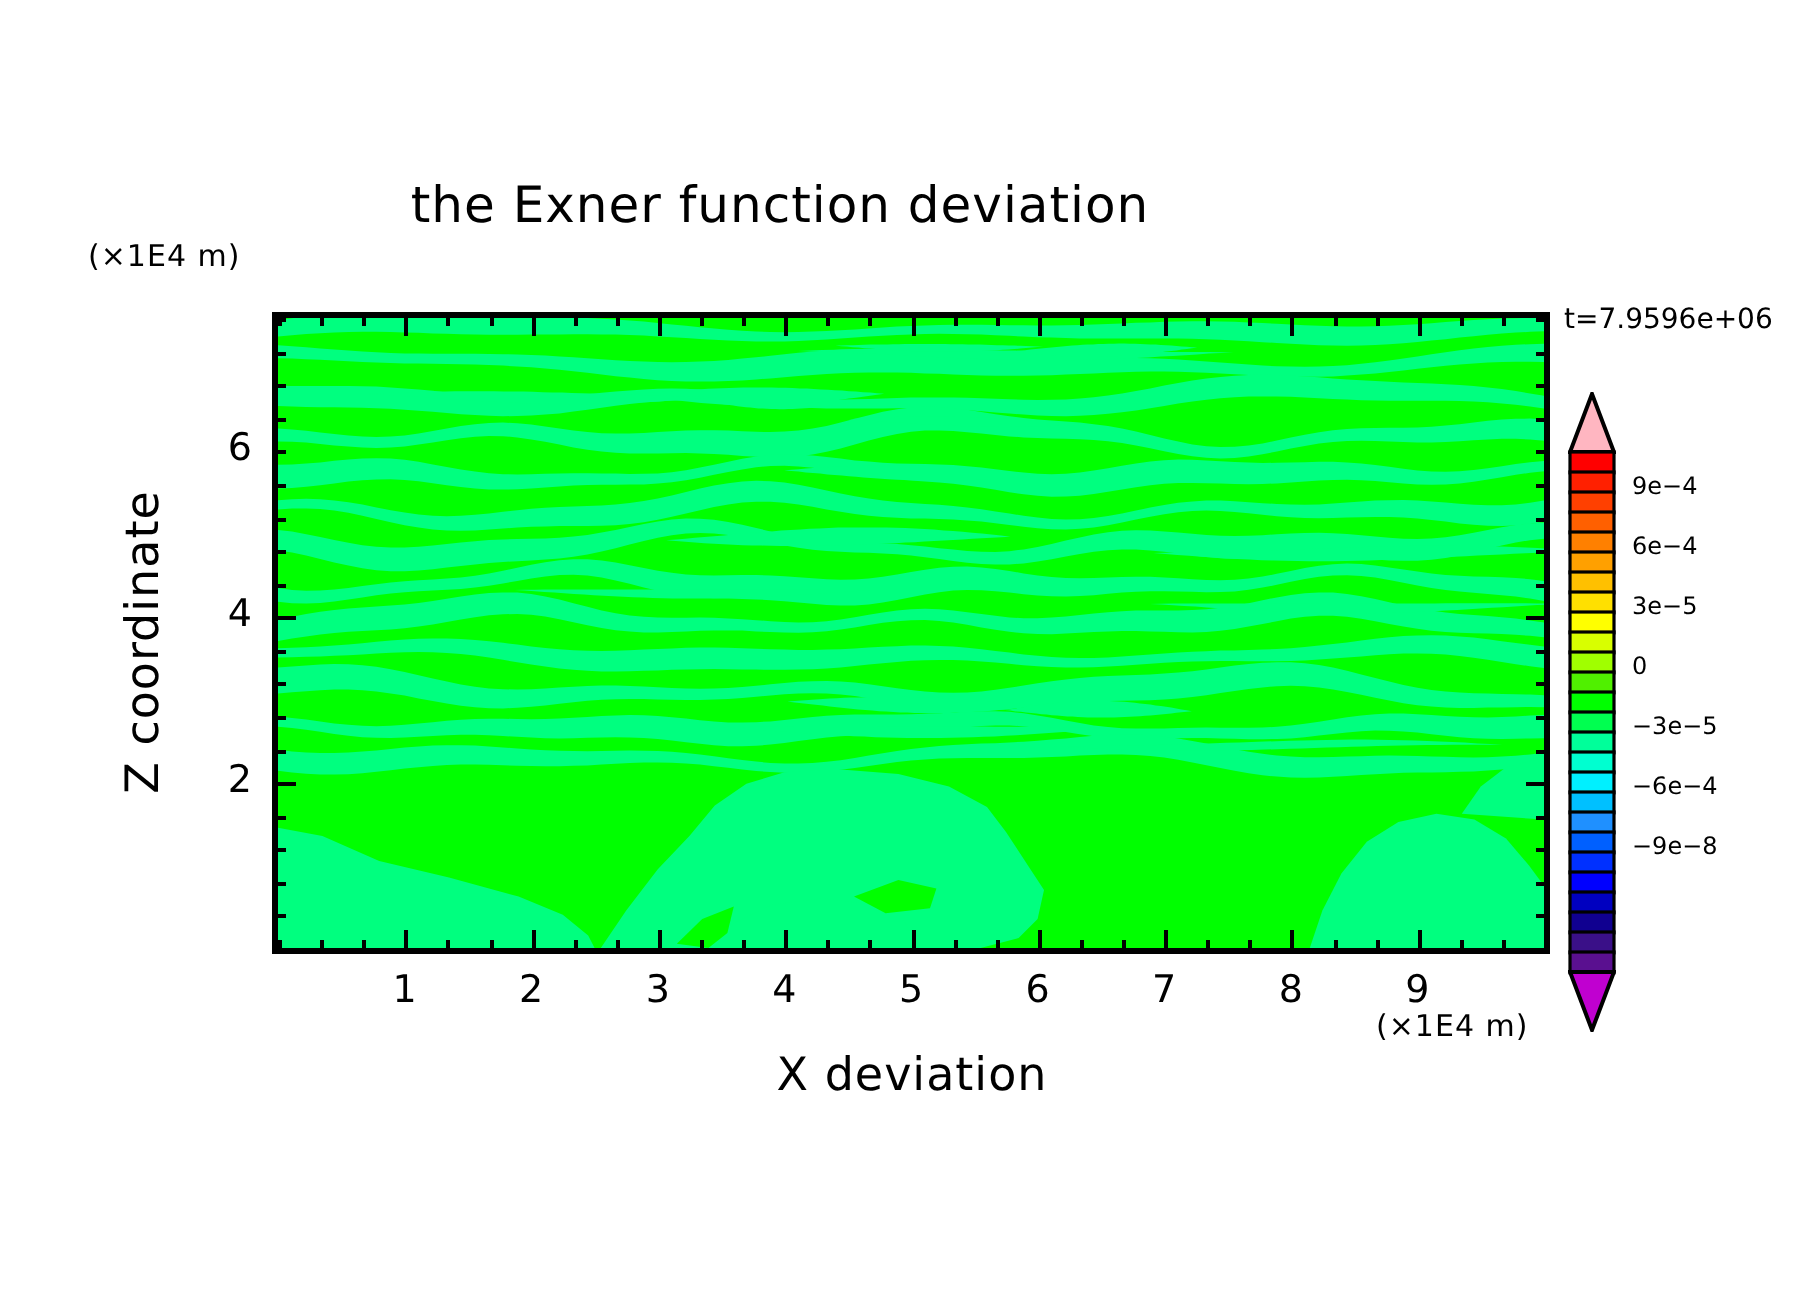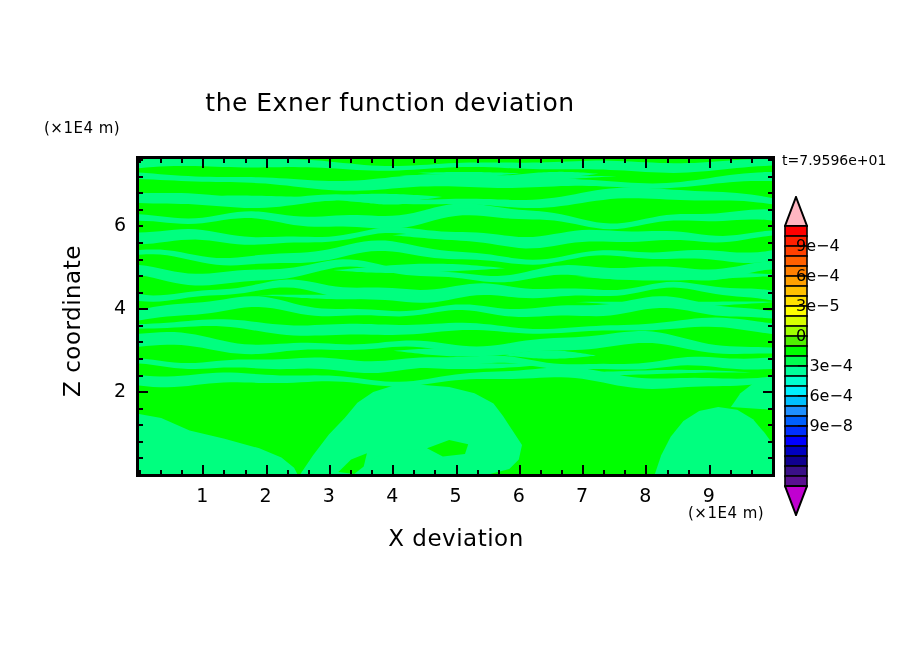--- a/index.html
+++ b/index.html
@@ -134,34 +134,34 @@
 
   
   #colorbar {
     left: 784px; top: 196px;
     width: 24px; height: 320px;
   }
   #colorbar-svg { display: block; }
 
   .cb-label {
     position: absolute;
-    left: 796px;
-    font-size: 16px;
+    left: 816px;
+    font-size: 12px;
     letter-spacing: 0px;
     white-space: nowrap;
   }
 </style>
 </head>
 <body>
 
 <div class="abs" id="plot-title">the Exner function deviation</div>
 
 <div class="abs" id="yaxis-units">(×1E4 m)</div>
 
-<div class="abs" id="time-stamp">t=7.9596e+01</div>
+<div class="abs" id="time-stamp">t=7.9596e+06</div>
 
 <div class="abs" id="plot-frame">
   <svg id="plot-canvas" viewBox="0 0 633 315" preserveAspectRatio="none">
       <rect x="0" y="0" width="633" height="315" fill="#00ff00"></rect>
       <path d="M0.0,1.0 L7.0,0.1 L14.1,-0.7 L21.1,-1.3 L28.1,-1.9 L35.2,-2.3 L42.2,-2.5 L49.2,-2.6 L56.3,-2.6 L63.3,-2.5 L70.3,-2.3 L77.4,-2.0 L84.4,-1.8 L91.4,-1.5 L98.5,-1.3 L105.5,-1.1 L112.5,-0.9 L119.6,-0.8 L126.6,-0.6 L133.6,-0.5 L140.7,-0.4 L147.7,-0.2 L154.7,0.0 L161.8,0.4 L168.8,0.8 L175.8,1.2 L182.9,1.8 L189.9,2.5 L196.9,3.2 L204.0,3.9 L211.0,4.6 L218.0,5.3 L225.1,5.9 L232.1,6.4 L239.1,6.7 L246.2,7.0 L253.2,7.1 L260.2,7.0 L267.3,6.8 L274.3,6.5 L281.3,6.1 L288.4,5.7 L295.4,5.2 L302.4,4.7 L309.5,4.3 L316.5,4.0 L323.5,3.7 L330.6,3.5 L337.6,3.4 L344.6,3.4 L351.7,3.4 L358.7,3.5 L365.7,3.6 L372.8,3.6 L379.8,3.7 L386.8,3.7 L393.9,3.6 L400.9,3.5 L407.9,3.3 L415.0,3.0 L422.0,2.7 L429.0,2.4 L436.1,2.2 L443.1,1.9 L450.1,1.7 L457.2,1.6 L464.2,1.6 L471.2,1.7 L478.3,1.9 L485.3,2.2 L492.3,2.5 L499.4,2.9 L506.4,3.3 L513.4,3.6 L520.5,3.9 L527.5,4.1 L534.5,4.2 L541.6,4.2 L548.6,4.1 L555.6,3.9 L562.7,3.5 L569.7,3.1 L576.7,2.6 L583.8,2.0 L590.8,1.5 L597.8,1.0 L604.9,0.6 L611.9,0.3 L618.9,0.1 L626.0,-0.1 L633.0,-0.1 L633.0,6.6 L626.0,6.9 L618.9,7.3 L611.9,7.8 L604.9,8.4 L597.8,9.1 L590.8,9.8 L583.8,10.6 L576.7,11.3 L569.7,12.0 L562.7,12.6 L555.6,13.1 L548.6,13.5 L541.6,13.8 L534.5,13.9 L527.5,13.8 L520.5,13.6 L513.4,13.3 L506.4,12.9 L499.4,12.5 L492.3,12.1 L485.3,11.6 L478.3,11.2 L471.2,10.9 L464.2,10.6 L457.2,10.4 L450.1,10.3 L443.1,10.2 L436.1,10.2 L429.0,10.2 L422.0,10.3 L415.0,10.3 L407.9,10.2 L400.9,10.2 L393.9,10.0 L386.8,9.8 L379.8,9.6 L372.8,9.3 L365.7,8.9 L358.7,8.6 L351.7,8.3 L344.6,8.1 L337.6,8.0 L330.6,7.9 L323.5,8.0 L316.5,8.2 L309.5,8.5 L302.4,8.9 L295.4,9.3 L288.4,9.8 L281.3,10.3 L274.3,10.7 L267.3,11.1 L260.2,11.5 L253.2,11.7 L246.2,11.7 L239.1,11.7 L232.1,11.5 L225.1,11.3 L218.0,10.9 L211.0,10.5 L204.0,10.0 L196.9,9.6 L189.9,9.2 L182.9,8.8 L175.8,8.5 L168.8,8.3 L161.8,8.2 L154.7,8.1 L147.7,8.1 L140.7,8.2 L133.6,8.3 L126.6,8.3 L119.6,8.4 L112.5,8.4 L105.5,8.4 L98.5,8.3 L91.4,8.1 L84.4,7.9 L77.4,7.7 L70.3,7.4 L63.3,7.2 L56.3,7.0 L49.2,6.9 L42.2,6.9 L35.2,7.0 L28.1,7.2 L21.1,7.6 L14.1,8.0 L7.0,8.6 L0.0,9.2 Z" fill="#00ff7f"></path>
       <path d="M0.0,13.6 L7.0,14.1 L14.1,14.6 L21.1,15.2 L28.1,15.8 L35.2,16.3 L42.2,16.8 L49.2,17.1 L56.3,17.5 L63.3,17.7 L70.3,17.8 L77.4,17.9 L84.4,17.9 L91.4,17.9 L98.5,17.9 L105.5,18.0 L112.5,18.1 L119.6,18.2 L126.6,18.5 L133.6,18.8 L140.7,19.2 L147.7,19.6 L154.7,20.1 L161.8,20.6 L168.8,21.1 L175.8,21.5 L182.9,21.8 L189.9,22.0 L196.9,22.1 L204.0,22.0 L211.0,21.8 L218.0,21.5 L225.1,21.0 L232.1,20.3 L239.1,19.6 L246.2,18.9 L253.2,18.1 L260.2,17.4 L267.3,16.8 L274.3,16.2 L281.3,15.8 L288.4,15.5 L295.4,15.4 L302.4,15.4 L309.5,15.6 L316.5,15.9 L323.5,16.2 L330.6,16.7 L337.6,17.2 L344.6,17.7 L351.7,18.2 L358.7,18.6 L365.7,19.0 L372.8,19.2 L379.8,19.4 L386.8,19.6 L393.9,19.7 L400.9,19.7 L407.9,19.7 L415.0,19.8 L422.0,19.8 L429.0,20.0 L436.1,20.1 L443.1,20.4 L450.1,20.8 L457.2,21.2 L464.2,21.7 L471.2,22.2 L478.3,22.8 L485.3,23.3 L492.3,23.8 L499.4,24.1 L506.4,24.3 L513.4,24.4 L520.5,24.3 L527.5,24.0 L534.5,23.6 L541.6,22.9 L548.6,22.1 L555.6,21.2 L562.7,20.2 L569.7,19.2 L576.7,18.1 L583.8,17.1 L590.8,16.1 L597.8,15.3 L604.9,14.5 L611.9,13.9 L618.9,13.4 L626.0,13.1 L633.0,12.9 L633.0,22.0 L626.0,21.9 L618.9,21.9 L611.9,22.0 L604.9,22.3 L597.8,22.7 L590.8,23.2 L583.8,23.9 L576.7,24.6 L569.7,25.4 L562.7,26.2 L555.6,27.0 L548.6,27.7 L541.6,28.3 L534.5,28.8 L527.5,29.2 L520.5,29.4 L513.4,29.4 L506.4,29.3 L499.4,29.2 L492.3,28.9 L485.3,28.5 L478.3,28.1 L471.2,27.7 L464.2,27.4 L457.2,27.1 L450.1,26.9 L443.1,26.8 L436.1,26.8 L429.0,26.9 L422.0,27.1 L415.0,27.4 L407.9,27.7 L400.9,28.0 L393.9,28.3 L386.8,28.6 L379.8,28.8 L372.8,28.9 L365.7,28.9 L358.7,28.9 L351.7,28.7 L344.6,28.5 L337.6,28.2 L330.6,27.9 L323.5,27.7 L316.5,27.4 L309.5,27.3 L302.4,27.2 L295.4,27.2 L288.4,27.4 L281.3,27.6 L274.3,28.0 L267.3,28.5 L260.2,29.0 L253.2,29.6 L246.2,30.2 L239.1,30.7 L232.1,31.2 L225.1,31.5 L218.0,31.8 L211.0,31.8 L204.0,31.7 L196.9,31.5 L189.9,31.1 L182.9,30.5 L175.8,29.8 L168.8,29.1 L161.8,28.3 L154.7,27.4 L147.7,26.6 L140.7,25.9 L133.6,25.2 L126.6,24.6 L119.6,24.2 L112.5,23.8 L105.5,23.5 L98.5,23.3 L91.4,23.1 L84.4,23.0 L77.4,22.9 L70.3,22.8 L63.3,22.7 L56.3,22.5 L49.2,22.3 L42.2,22.0 L35.2,21.6 L28.1,21.3 L21.1,20.9 L14.1,20.6 L7.0,20.3 L0.0,20.1 Z" fill="#00ff7f"></path>
       <path d="M0.0,33.9 L7.0,34.0 L14.1,34.0 L21.1,34.0 L28.1,34.0 L35.2,34.0 L42.2,34.1 L49.2,34.3 L56.3,34.7 L63.3,35.2 L70.3,35.8 L77.4,36.4 L84.4,37.2 L91.4,37.9 L98.5,38.6 L105.5,39.1 L112.5,39.5 L119.6,39.8 L126.6,39.8 L133.6,39.6 L140.7,39.2 L147.7,38.7 L154.7,38.1 L161.8,37.4 L168.8,36.8 L175.8,36.2 L182.9,35.7 L189.9,35.4 L196.9,35.3 L204.0,35.4 L211.0,35.7 L218.0,36.2 L225.1,36.8 L232.1,37.5 L239.1,38.2 L246.2,38.9 L253.2,39.5 L260.2,40.0 L267.3,40.4 L274.3,40.6 L281.3,40.7 L288.4,40.6 L295.4,40.5 L302.4,40.3 L309.5,40.0 L316.5,39.8 L323.5,39.7 L330.6,39.7 L337.6,39.7 L344.6,39.9 L351.7,40.1 L358.7,40.4 L365.7,40.6 L372.8,40.9 L379.8,41.0 L386.8,40.9 L393.9,40.7 L400.9,40.3 L407.9,39.6 L415.0,38.7 L422.0,37.7 L429.0,36.5 L436.1,35.2 L443.1,33.8 L450.1,32.5 L457.2,31.3 L464.2,30.3 L471.2,29.5 L478.3,28.9 L485.3,28.5 L492.3,28.4 L499.4,28.5 L506.4,28.7 L513.4,29.2 L520.5,29.6 L527.5,30.2 L534.5,30.7 L541.6,31.1 L548.6,31.5 L555.6,31.9 L562.7,32.2 L569.7,32.5 L576.7,32.7 L583.8,33.1 L590.8,33.5 L597.8,34.0 L604.9,34.7 L611.9,35.5 L618.9,36.5 L626.0,37.7 L633.0,38.9 L633.0,45.2 L626.0,44.2 L618.9,43.4 L611.9,42.7 L604.9,42.1 L597.8,41.8 L590.8,41.5 L583.8,41.4 L576.7,41.4 L569.7,41.4 L562.7,41.4 L555.6,41.4 L548.6,41.3 L541.6,41.1 L534.5,40.8 L527.5,40.5 L520.5,40.1 L513.4,39.7 L506.4,39.4 L499.4,39.2 L492.3,39.2 L485.3,39.3 L478.3,39.6 L471.2,40.1 L464.2,40.9 L457.2,41.8 L450.1,42.8 L443.1,44.0 L436.1,45.1 L429.0,46.2 L422.0,47.1 L415.0,47.9 L407.9,48.5 L400.9,48.9 L393.9,49.1 L386.8,49.0 L379.8,48.7 L372.8,48.3 L365.7,47.7 L358.7,47.2 L351.7,46.6 L344.6,46.1 L337.6,45.7 L330.6,45.4 L323.5,45.2 L316.5,45.1 L309.5,45.1 L302.4,45.2 L295.4,45.3 L288.4,45.3 L281.3,45.3 L274.3,45.2 L267.3,45.0 L260.2,44.6 L253.2,44.1 L246.2,43.6 L239.1,43.0 L232.1,42.4 L225.1,41.9 L218.0,41.5 L211.0,41.2 L204.0,41.1 L196.9,41.3 L189.9,41.7 L182.9,42.3 L175.8,43.0 L168.8,43.9 L161.8,44.9 L154.7,45.9 L147.7,46.8 L140.7,47.7 L133.6,48.3 L126.6,48.8 L119.6,49.0 L112.5,49.1 L105.5,48.9 L98.5,48.5 L91.4,48.1 L84.4,47.5 L77.4,46.9 L70.3,46.4 L63.3,45.9 L56.3,45.4 L49.2,45.1 L42.2,44.9 L35.2,44.7 L28.1,44.6 L21.1,44.6 L14.1,44.5 L7.0,44.3 L0.0,44.0 Z" fill="#00ff7f"></path>
       <path d="M0.0,55.2 L7.0,55.7 L14.1,56.4 L21.1,57.2 L28.1,58.0 L35.2,58.8 L42.2,59.3 L49.2,59.5 L56.3,59.3 L63.3,58.7 L70.3,57.7 L77.4,56.5 L84.4,55.2 L91.4,54.0 L98.5,53.1 L105.5,52.5 L112.5,52.3 L119.6,52.6 L126.6,53.3 L133.6,54.2 L140.7,55.2 L147.7,56.2 L154.7,57.0 L161.8,57.6 L168.8,57.8 L175.8,57.8 L182.9,57.5 L189.9,57.0 L196.9,56.6 L204.0,56.2 L211.0,56.1 L218.0,56.1 L225.1,56.3 L232.1,56.6 L239.1,56.9 L246.2,57.0 L253.2,56.8 L260.2,56.3 L267.3,55.3 L274.3,54.0 L281.3,52.3 L288.4,50.4 L295.4,48.6 L302.4,46.9 L309.5,45.6 L316.5,44.7 L323.5,44.3 L330.6,44.5 L337.6,45.0 L344.6,45.9 L351.7,47.0 L358.7,48.1 L365.7,49.1 L372.8,50.0 L379.8,50.7 L386.8,51.2 L393.9,51.8 L400.9,52.3 L407.9,53.1 L415.0,54.0 L422.0,55.3 L429.0,56.8 L436.1,58.5 L443.1,60.2 L450.1,61.8 L457.2,63.2 L464.2,64.1 L471.2,64.5 L478.3,64.4 L485.3,63.8 L492.3,62.7 L499.4,61.3 L506.4,59.8 L513.4,58.4 L520.5,57.1 L527.5,56.1 L534.5,55.5 L541.6,55.1 L548.6,55.0 L555.6,54.9 L562.7,54.9 L569.7,54.7 L576.7,54.4 L583.8,53.8 L590.8,53.1 L597.8,52.3 L604.9,51.4 L611.9,50.8 L618.9,50.4 L626.0,50.3 L633.0,50.7 L633.0,61.4 L626.0,60.7 L618.9,60.4 L611.9,60.4 L604.9,60.7 L597.8,61.1 L590.8,61.6 L583.8,62.0 L576.7,62.2 L569.7,62.2 L562.7,62.0 L555.6,61.8 L548.6,61.5 L541.6,61.4 L534.5,61.5 L527.5,62.0 L520.5,62.8 L513.4,64.0 L506.4,65.3 L499.4,66.8 L492.3,68.1 L485.3,69.2 L478.3,70.0 L471.2,70.2 L464.2,69.9 L457.2,69.1 L450.1,68.0 L443.1,66.6 L436.1,65.1 L429.0,63.7 L422.0,62.5 L415.0,61.6 L407.9,61.0 L400.9,60.6 L393.9,60.4 L386.8,60.2 L379.8,60.0 L372.8,59.7 L365.7,59.2 L358.7,58.5 L351.7,57.8 L344.6,57.1 L337.6,56.5 L330.6,56.2 L323.5,56.3 L316.5,56.9 L309.5,58.0 L302.4,59.5 L295.4,61.3 L288.4,63.3 L281.3,65.2 L274.3,66.9 L267.3,68.3 L260.2,69.2 L253.2,69.6 L246.2,69.7 L239.1,69.4 L232.1,69.0 L225.1,68.4 L218.0,68.0 L211.0,67.7 L204.0,67.5 L196.9,67.6 L189.9,67.7 L182.9,67.7 L175.8,67.7 L168.8,67.4 L161.8,66.8 L154.7,65.9 L147.7,64.7 L140.7,63.3 L133.6,61.9 L126.6,60.7 L119.6,59.7 L112.5,59.1 L105.5,59.0 L98.5,59.4 L91.4,60.1 L84.4,61.1 L77.4,62.2 L70.3,63.3 L63.3,64.2 L56.3,64.8 L49.2,65.0 L42.2,64.8 L35.2,64.3 L28.1,63.7 L21.1,63.0 L14.1,62.3 L7.0,61.9 L0.0,61.7 Z" fill="#00ff7f"></path>
       <path d="M0.0,73.4 L7.0,73.3 L14.1,72.8 L21.1,72.2 L28.1,71.4 L35.2,70.7 L42.2,70.3 L49.2,70.1 L56.3,70.3 L63.3,70.9 L70.3,71.9 L77.4,73.2 L84.4,74.5 L91.4,75.8 L98.5,76.8 L105.5,77.6 L112.5,78.1 L119.6,78.2 L126.6,78.1 L133.6,77.9 L140.7,77.7 L147.7,77.6 L154.7,77.6 L161.8,77.7 L168.8,77.8 L175.8,78.0 L182.9,77.9 L189.9,77.7 L196.9,77.1 L204.0,76.1 L211.0,74.8 L218.0,73.4 L225.1,71.9 L232.1,70.4 L239.1,69.3 L246.2,68.5 L253.2,68.2 L260.2,68.3 L267.3,68.8 L274.3,69.5 L281.3,70.3 L288.4,71.2 L295.4,71.8 L302.4,72.4 L309.5,72.7 L316.5,72.9 L323.5,73.0 L330.6,73.2 L337.6,73.5 L344.6,74.1 L351.7,74.8 L358.7,75.6 L365.7,76.5 L372.8,77.3 L379.8,77.9 L386.8,78.1 L393.9,77.9 L400.9,77.3 L407.9,76.3 L415.0,75.1 L422.0,73.9 L429.0,72.7 L436.1,71.7 L443.1,71.1 L450.1,70.8 L457.2,70.9 L464.2,71.2 L471.2,71.6 L478.3,72.0 L485.3,72.3 L492.3,72.5 L499.4,72.4 L506.4,72.3 L513.4,72.1 L520.5,71.9 L527.5,71.9 L534.5,72.2 L541.6,72.7 L548.6,73.5 L555.6,74.4 L562.7,75.4 L569.7,76.2 L576.7,76.7 L583.8,76.9 L590.8,76.6 L597.8,76.0 L604.9,75.1 L611.9,74.1 L618.9,73.0 L626.0,72.1 L633.0,71.5 L633.0,76.6 L626.0,77.4 L618.9,78.4 L611.9,79.6 L604.9,80.8 L597.8,81.9 L590.8,82.8 L583.8,83.3 L576.7,83.4 L569.7,83.2 L562.7,82.7 L555.6,82.1 L548.6,81.5 L541.6,81.1 L534.5,80.9 L527.5,81.0 L520.5,81.3 L513.4,81.7 L506.4,82.3 L499.4,82.7 L492.3,83.0 L485.3,83.1 L478.3,83.0 L471.2,82.8 L464.2,82.6 L457.2,82.5 L450.1,82.5 L443.1,82.9 L436.1,83.6 L429.0,84.6 L422.0,85.7 L415.0,86.9 L407.9,88.0 L400.9,88.9 L393.9,89.3 L386.8,89.4 L379.8,88.9 L372.8,88.1 L365.7,87.1 L358.7,85.9 L351.7,84.8 L344.6,83.7 L337.6,82.9 L330.6,82.2 L323.5,81.7 L316.5,81.2 L309.5,80.7 L302.4,80.0 L295.4,79.2 L288.4,78.2 L281.3,77.0 L274.3,75.9 L267.3,74.9 L260.2,74.2 L253.2,73.9 L246.2,74.0 L239.1,74.6 L232.1,75.7 L225.1,77.0 L218.0,78.4 L211.0,79.9 L204.0,81.1 L196.9,82.1 L189.9,82.8 L182.9,83.2 L175.8,83.3 L168.8,83.4 L161.8,83.4 L154.7,83.5 L147.7,83.8 L140.7,84.2 L133.6,84.7 L126.6,85.2 L119.6,85.6 L112.5,85.8 L105.5,85.7 L98.5,85.2 L91.4,84.5 L84.4,83.6 L77.4,82.6 L70.3,81.6 L63.3,81.0 L56.3,80.6 L49.2,80.7 L42.2,81.1 L35.2,81.8 L28.1,82.7 L21.1,83.6 L14.1,84.4 L7.0,85.0 L0.0,85.2 Z" fill="#00ff7f"></path>
       <path d="M0.0,91.1 L7.0,90.6 L14.1,90.4 L21.1,90.6 L28.1,91.2 L35.2,92.1 L42.2,93.3 L49.2,94.7 L56.3,96.1 L63.3,97.3 L70.3,98.3 L77.4,98.9 L84.4,99.1 L91.4,98.9 L98.5,98.4 L105.5,97.7 L112.5,96.9 L119.6,96.1 L126.6,95.4 L133.6,94.9 L140.7,94.5 L147.7,94.2 L154.7,94.0 L161.8,93.7 L168.8,93.2 L175.8,92.5 L182.9,91.5 L189.9,90.2 L196.9,88.7 L204.0,87.0 L211.0,85.3 L218.0,83.8 L225.1,82.6 L232.1,81.8 L239.1,81.4 L246.2,81.6 L253.2,82.3 L260.2,83.4 L267.3,84.7 L274.3,86.2 L281.3,87.7 L288.4,89.1 L295.4,90.3 L302.4,91.2 L309.5,92.0 L316.5,92.5 L323.5,93.0 L330.6,93.4 L337.6,94.0 L344.6,94.7 L351.7,95.6 L358.7,96.7 L365.7,97.8 L372.8,98.9 L379.8,99.8 L386.8,100.5 L393.9,100.8 L400.9,100.6 L407.9,100.0 L415.0,99.0 L422.0,97.7 L429.0,96.3 L436.1,94.8 L443.1,93.5 L450.1,92.4 L457.2,91.7 L464.2,91.3 L471.2,91.3 L478.3,91.6 L485.3,92.1 L492.3,92.6 L499.4,93.0 L506.4,93.3 L513.4,93.4 L520.5,93.2 L527.5,92.8 L534.5,92.3 L541.6,91.8 L548.6,91.3 L555.6,91.1 L562.7,91.0 L569.7,91.3 L576.7,91.7 L583.8,92.3 L590.8,92.9 L597.8,93.4 L604.9,93.6 L611.9,93.6 L618.9,93.2 L626.0,92.4 L633.0,91.2 L633.0,101.9 L626.0,103.0 L618.9,103.7 L611.9,104.0 L604.9,103.9 L597.8,103.4 L590.8,102.7 L583.8,101.8 L576.7,101.0 L569.7,100.3 L562.7,99.8 L555.6,99.5 L548.6,99.5 L541.6,99.6 L534.5,99.8 L527.5,100.0 L520.5,100.1 L513.4,100.0 L506.4,99.6 L499.4,99.1 L492.3,98.4 L485.3,97.6 L478.3,97.0 L471.2,96.5 L464.2,96.3 L457.2,96.5 L450.1,97.1 L443.1,98.1 L436.1,99.4 L429.0,100.8 L422.0,102.3 L415.0,103.6 L407.9,104.7 L400.9,105.4 L393.9,105.7 L386.8,105.6 L379.8,105.1 L372.8,104.4 L365.7,103.5 L358.7,102.6 L351.7,101.8 L344.6,101.2 L337.6,100.8 L330.6,100.5 L323.5,100.3 L316.5,100.2 L309.5,99.9 L302.4,99.5 L295.4,98.9 L288.4,98.0 L281.3,96.9 L274.3,95.7 L267.3,94.4 L260.2,93.3 L253.2,92.4 L246.2,91.9 L239.1,91.9 L232.1,92.3 L225.1,93.2 L218.0,94.5 L211.0,96.1 L204.0,97.8 L196.9,99.4 L189.9,100.9 L182.9,102.1 L175.8,103.0 L168.8,103.6 L161.8,103.9 L154.7,104.0 L147.7,104.0 L140.7,104.0 L133.6,104.2 L126.6,104.4 L119.6,104.8 L112.5,105.3 L105.5,105.8 L98.5,106.2 L91.4,106.4 L84.4,106.2 L77.4,105.7 L70.3,104.8 L63.3,103.6 L56.3,102.1 L49.2,100.5 L42.2,98.9 L35.2,97.4 L28.1,96.3 L21.1,95.5 L14.1,95.2 L7.0,95.3 L0.0,95.8 Z" fill="#00ff7f"></path>
@@ -355,16 +355,16 @@
       <rect x="1" y="270.00" width="22" height="10.40" fill="#3a1088" stroke="#000" stroke-width="1.6"></rect>
       <rect x="1" y="280.00" width="22" height="10.40" fill="#5a1090" stroke="#000" stroke-width="1.6"></rect>
       <path d="M1,290 L23,290 L12,319 Z" fill="#c000d0" stroke="#000" stroke-width="2" stroke-linejoin="miter"></path>
     </svg>
 </div>
 <div id="colorbar-label-layer">
     <div class="cb-label" style="top: 236px;">9e−4</div>
     <div class="cb-label" style="top: 266px;">6e−4</div>
     <div class="cb-label" style="top: 296px;">3e−5</div>
     <div class="cb-label" style="top: 326px;">0</div>
-    <div class="cb-label" style="top: 356px;">−3e−4</div>
+    <div class="cb-label" style="top: 356px;">−3e−5</div>
     <div class="cb-label" style="top: 386px;">−6e−4</div>
     <div class="cb-label" style="top: 416px;">−9e−8</div>
   </div>
 
 </body></html>

